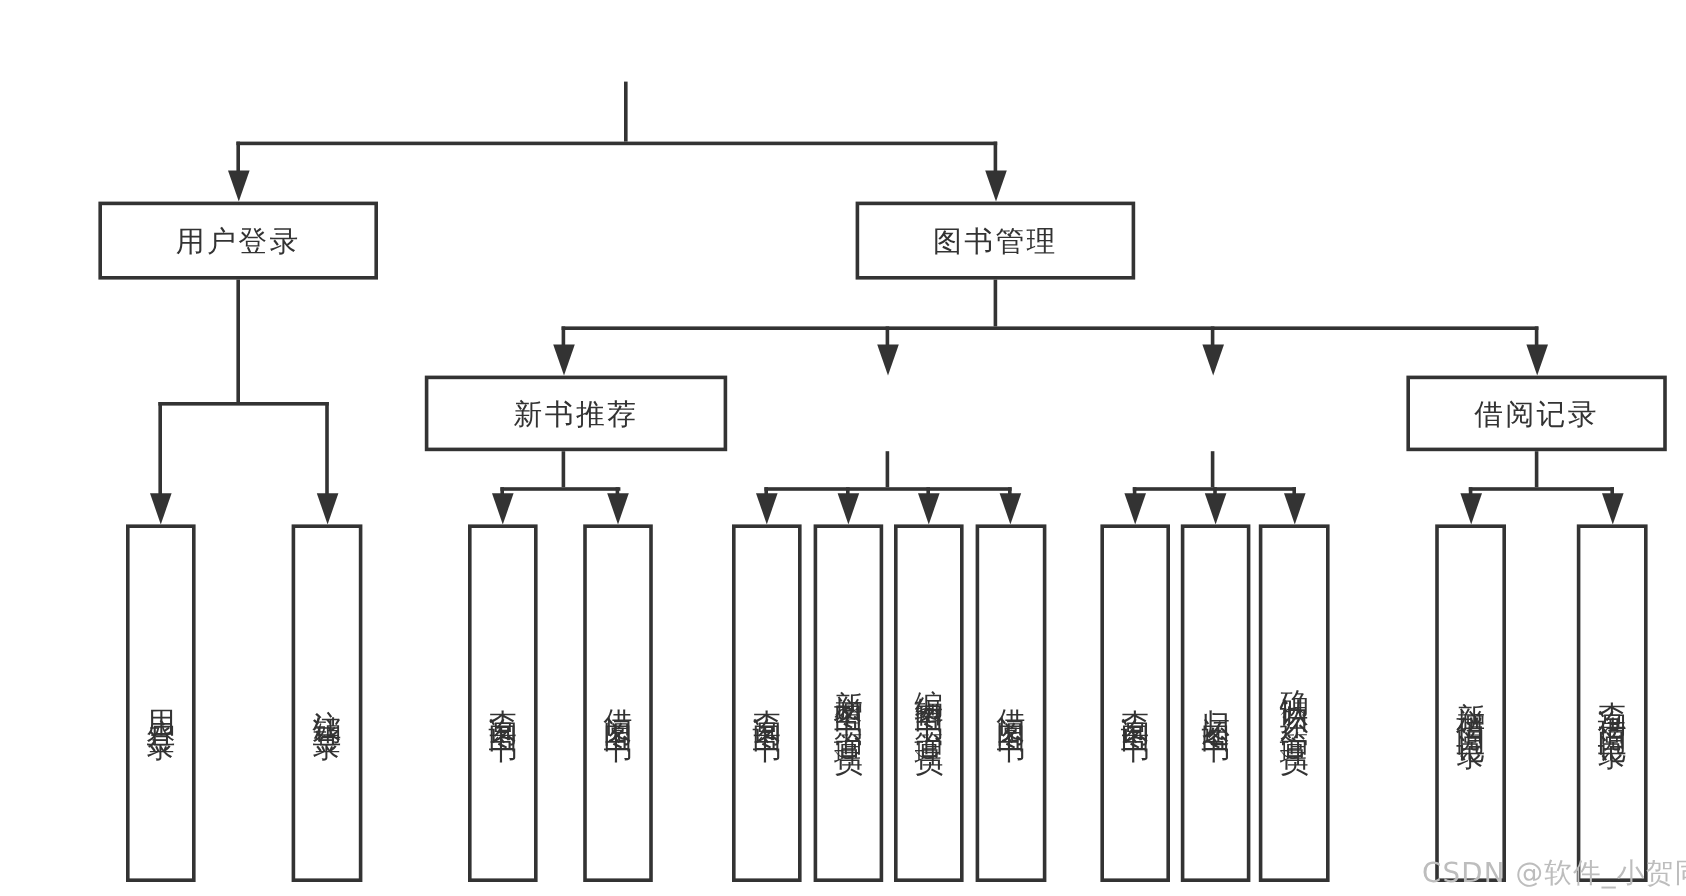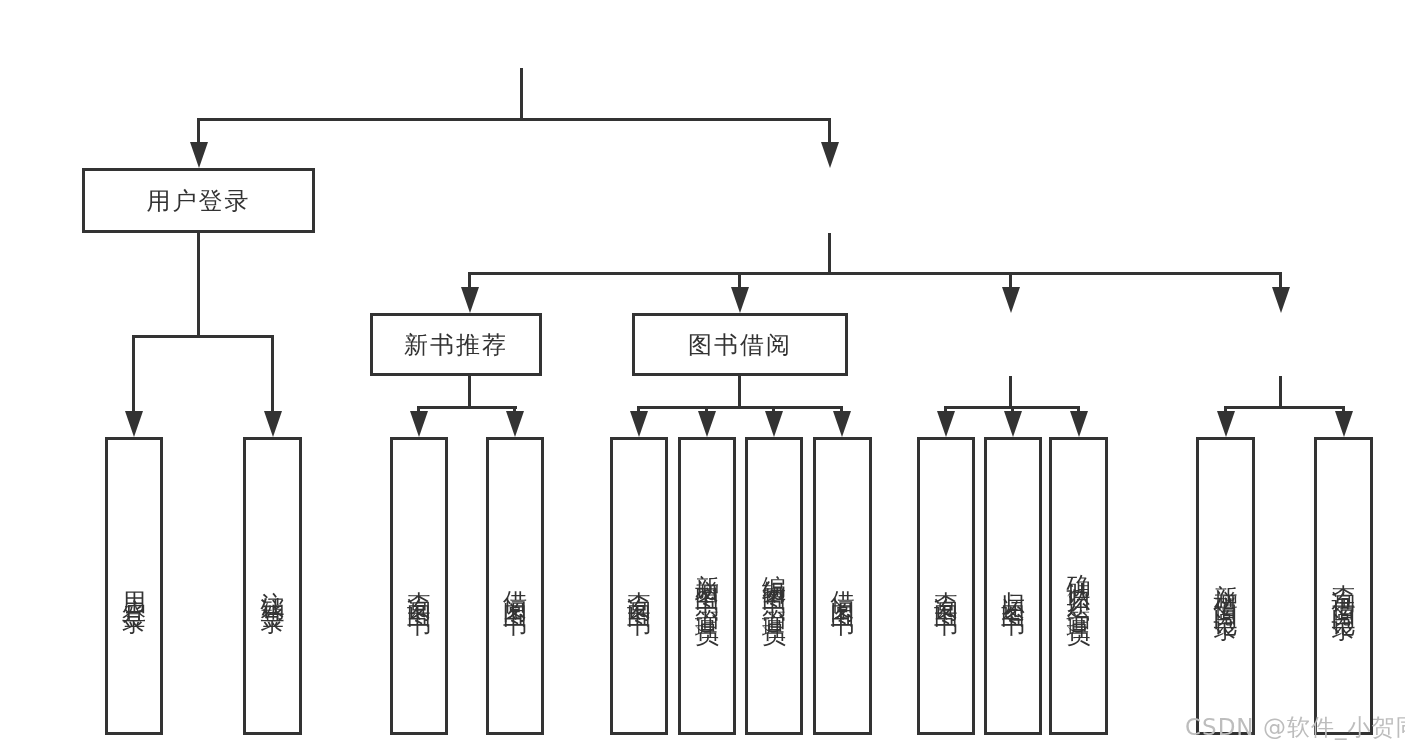--- a/index.html
+++ b/index.html
@@ -67,44 +67,47 @@
   <div class="vl" style="left:520px;top:68px;height:50px"></div>
   <div class="hl" style="left:197px;top:118px;width:634px"></div>
   <div class="vl" style="left:197px;top:118px;height:28px"></div>
   <div class="ah" style="left:190px;top:142px"></div>
   <div class="vl" style="left:828px;top:118px;height:28px"></div>
   <div class="ah" style="left:821px;top:142px"></div>
 
   <div class="hbox" style="left:82px;top:168px;width:233px;height:65px">
     <span>用户登录</span>
   </div>
+  <div class="hbox" style="left:713px;top:168px;width:233px;height:65px">
+    <span>图书管理</span>
+  </div>
 
   <div class="vl" style="left:197px;top:233px;height:102px"></div>
   <div class="hl" style="left:132px;top:335px;width:142px"></div>
   <div class="vl" style="left:132px;top:335px;height:80px"></div>
   <div class="ah" style="left:125px;top:411px"></div>
   <div class="vl" style="left:271px;top:335px;height:80px"></div>
   <div class="ah" style="left:264px;top:411px"></div>
 
   <div class="vl" style="left:828px;top:233px;height:39px"></div>
   <div class="hl" style="left:468px;top:272px;width:814px"></div>
   <div class="vl" style="left:468px;top:272px;height:20px"></div>
   <div class="ah" style="left:461px;top:287px"></div>
   <div class="vl" style="left:738px;top:272px;height:20px"></div>
   <div class="ah" style="left:731px;top:287px"></div>
   <div class="vl" style="left:1009px;top:272px;height:20px"></div>
   <div class="ah" style="left:1002px;top:287px"></div>
   <div class="vl" style="left:1279px;top:272px;height:20px"></div>
   <div class="ah" style="left:1272px;top:287px"></div>
 
-  <div class="hbox" style="left:370px;top:313px;width:172px;height:63px">
+  <div class="hbox" style="left:354px;top:313px;width:252px;height:63px">
     <span>新书推荐</span>
   </div>
-  <div class="hbox" style="left:632px;top:313px;width:216px;height:63px">
-    <span>图书借阅</span>
+  <div class="hbox" style="left:1172px;top:313px;width:217px;height:63px">
+    <span>借阅记录</span>
   </div>
 
   <div class="vl" style="left:468px;top:376px;height:30px"></div>
   <div class="hl" style="left:417px;top:406px;width:100px"></div>
   <div class="vl" style="left:417px;top:406px;height:10px"></div>
   <div class="ah" style="left:410px;top:411px"></div>
   <div class="vl" style="left:513px;top:406px;height:10px"></div>
   <div class="ah" style="left:506px;top:411px"></div>
 
   <div class="vl" style="left:738px;top:376px;height:30px"></div>

